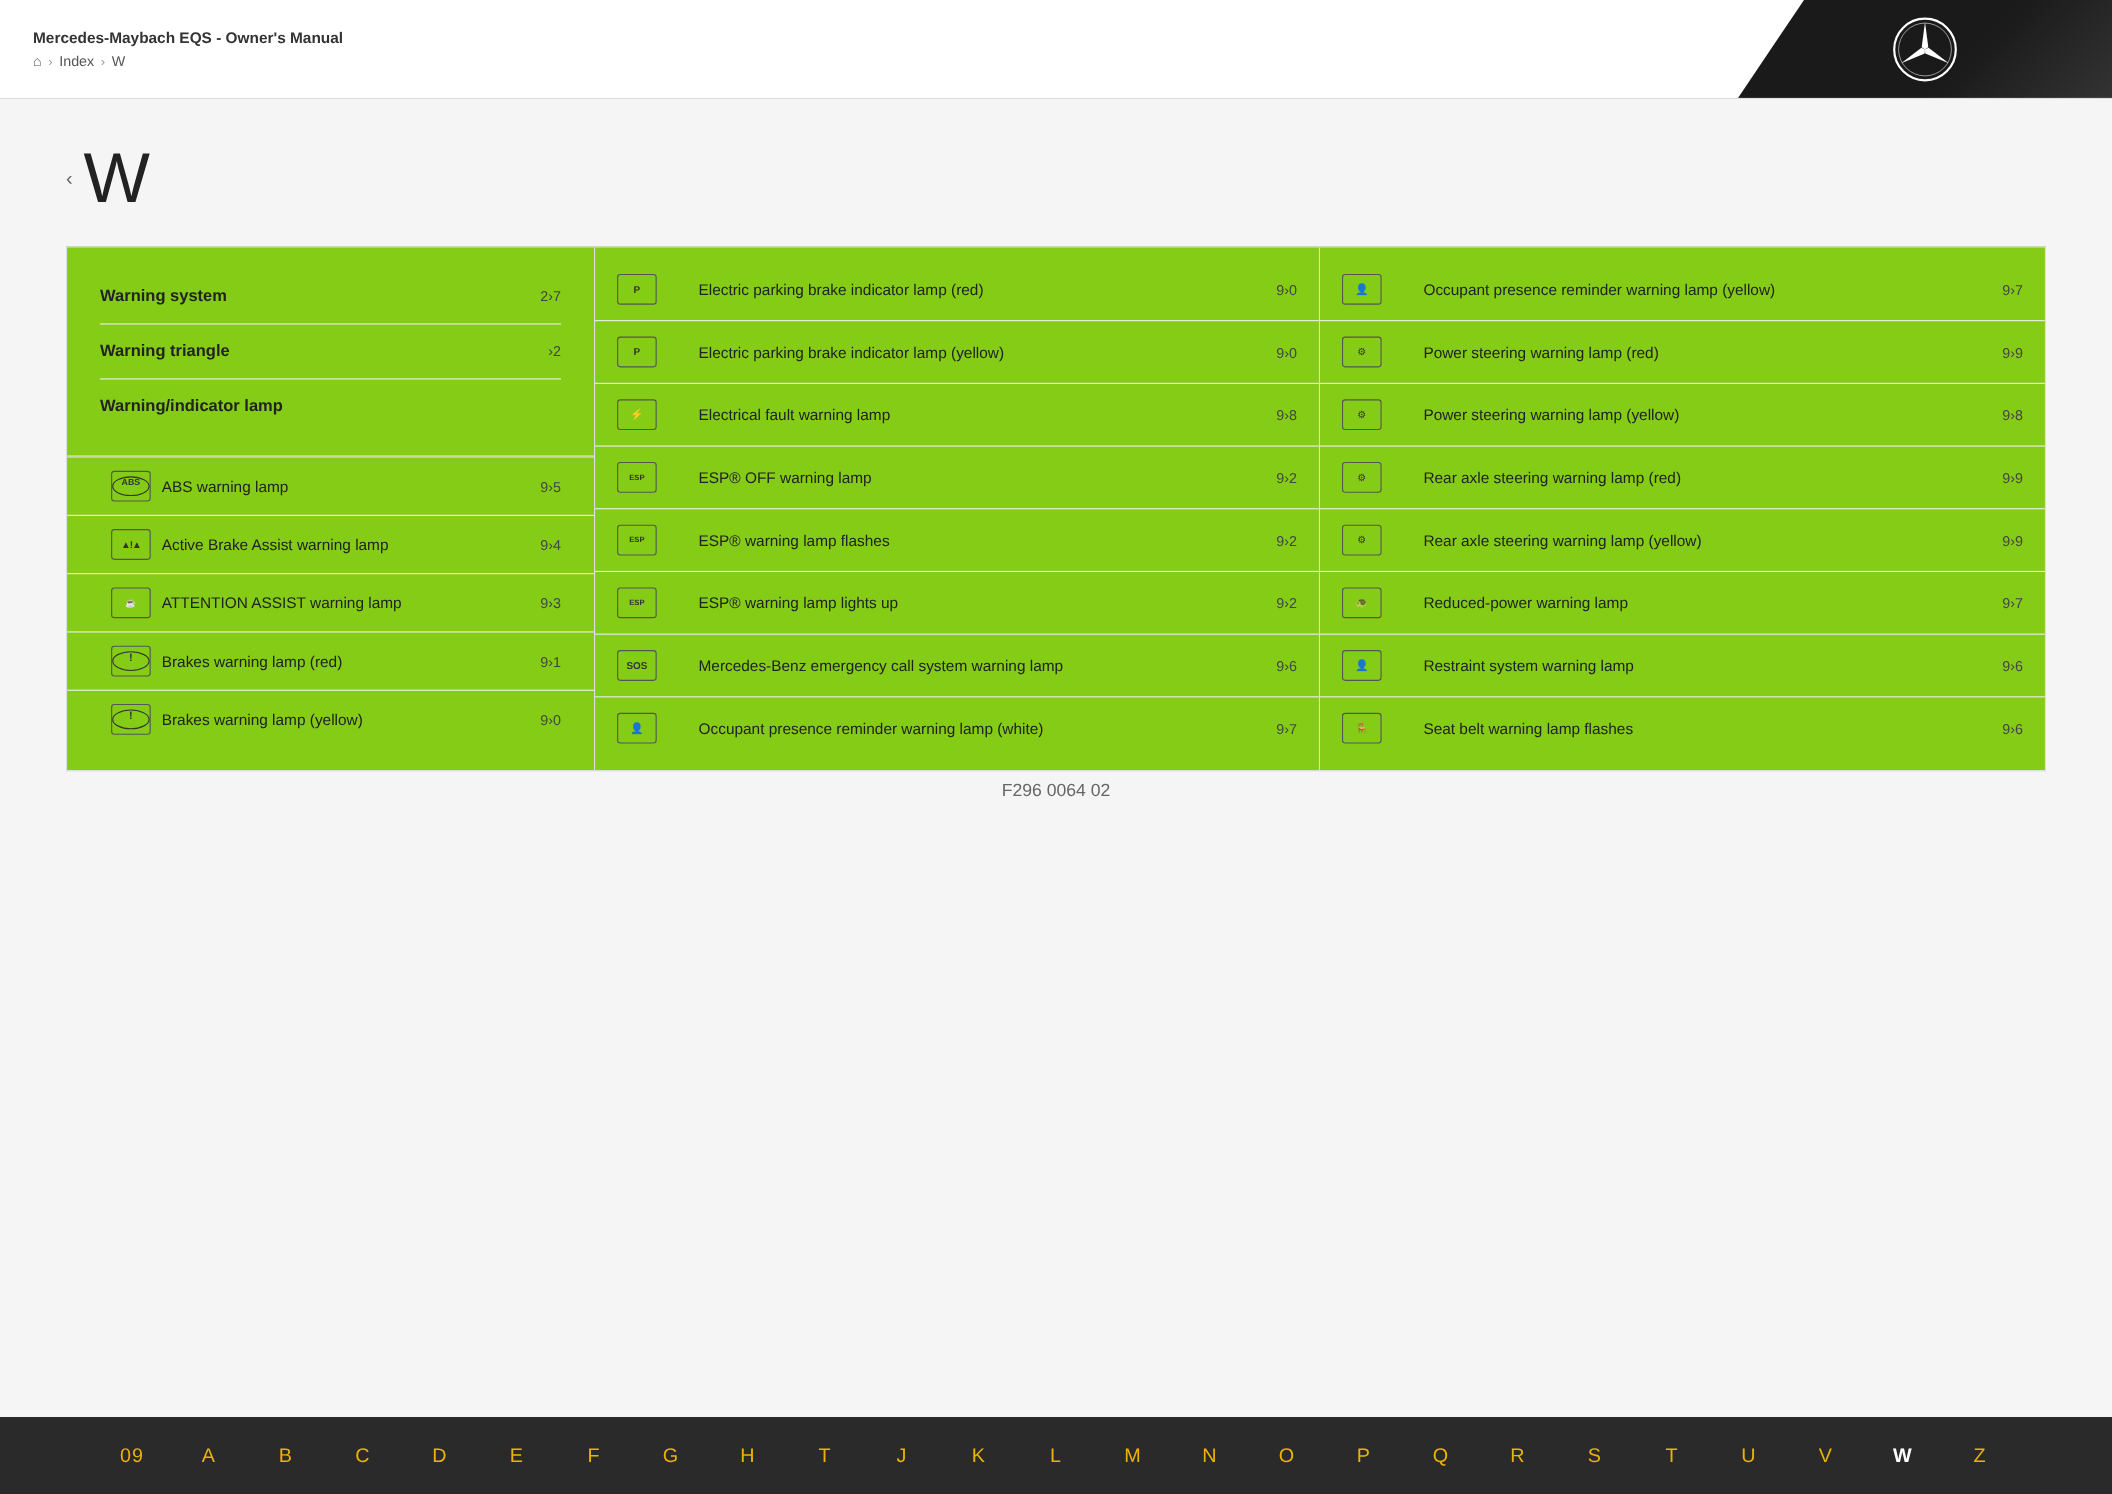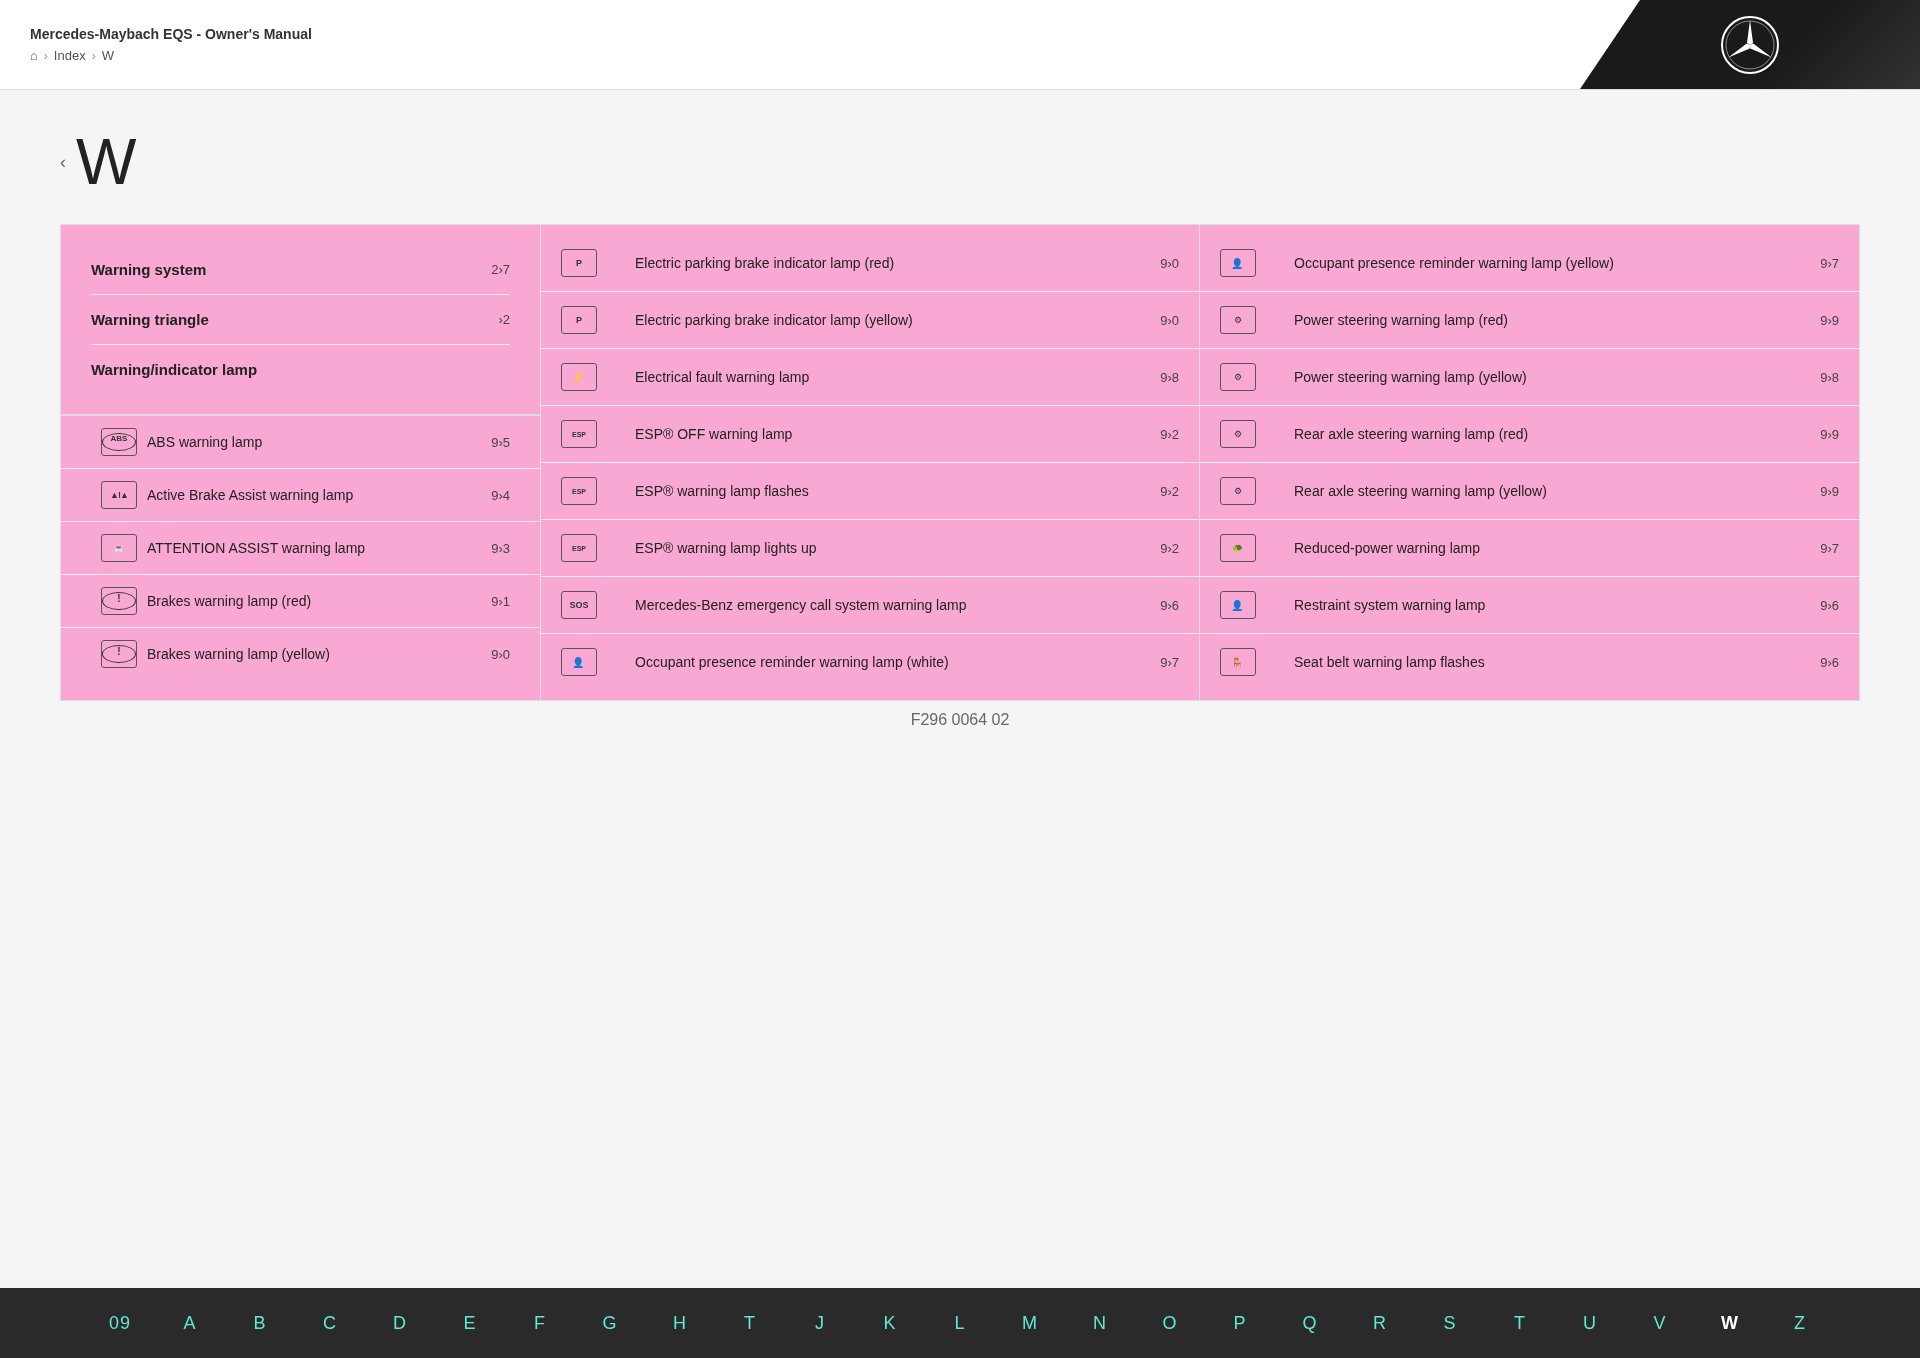--- a/index.html
+++ b/index.html
@@ -80,21 +80,21 @@
       font-weight: 300;
       color: #222;
       line-height: 1;
     }
 
     
     .content-grid {
       display: grid;
       grid-template-columns: 480px 1fr 1fr;
       gap: 0;
-      background: #f9a8d4;
+      background: #84cc16;
       border: 1px solid #ddd;
     }
 
     
     .left-col {
       border-right: 1px solid #ddd;
       padding: 0;
     }
     .left-top {
       padding: 20px 30px;
@@ -193,21 +193,21 @@
       display: flex;
       align-items: center;
       justify-content: center;
       gap: 0;
       position: fixed;
       bottom: 0;
       left: 0;
       width: 1920px;
     }
     .footer-letter {
-      color: #5eead4;
+      color: #eab308;
       font-size: 18px;
       width: 70px;
       text-align: center;
       cursor: pointer;
       font-weight: 300;
       letter-spacing: 1px;
     }
     .footer-letter.active {
       color: #fff;
       font-weight: bold;

